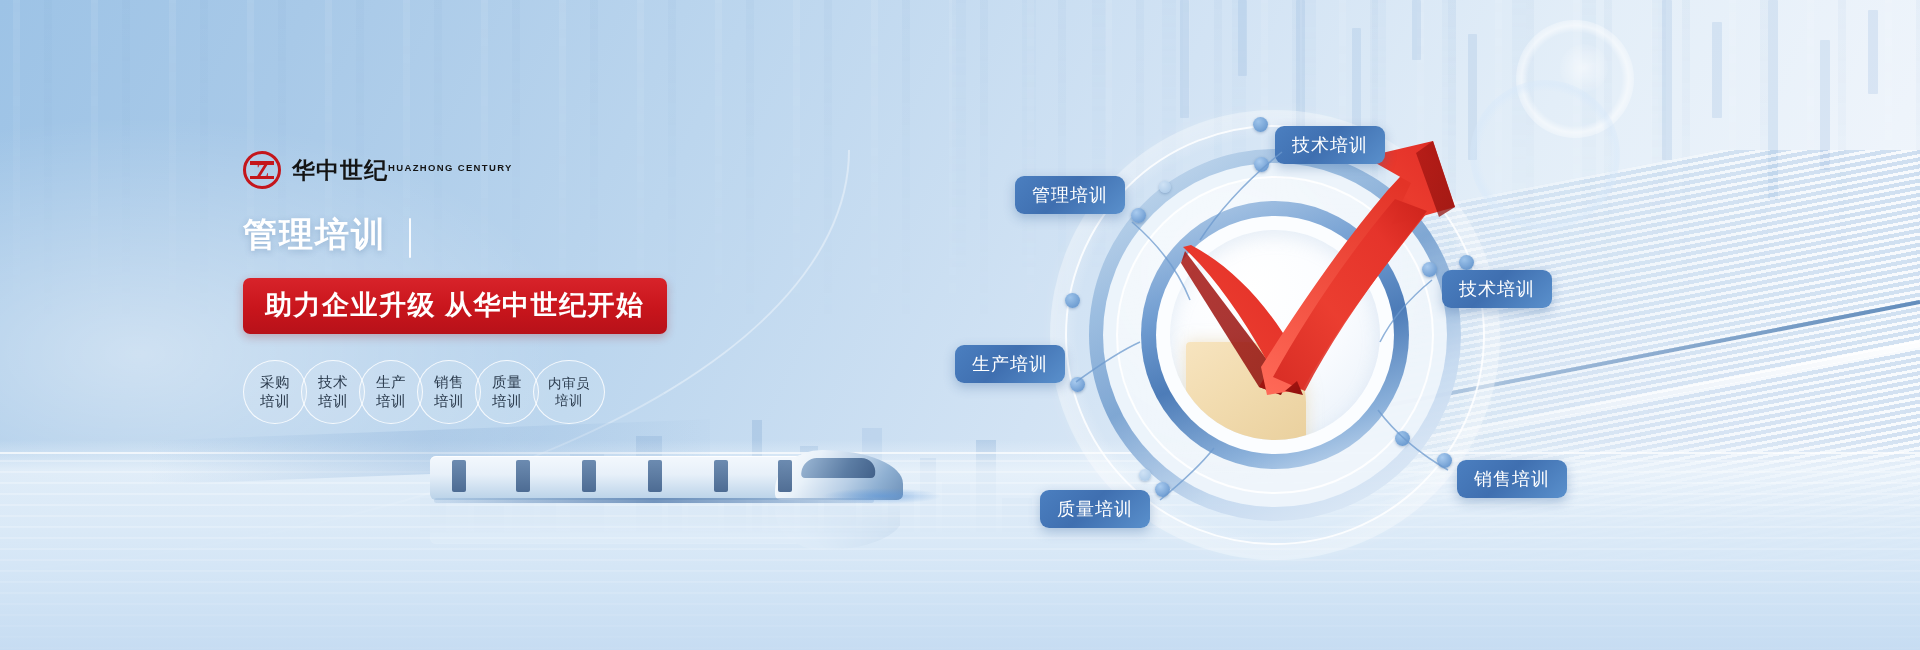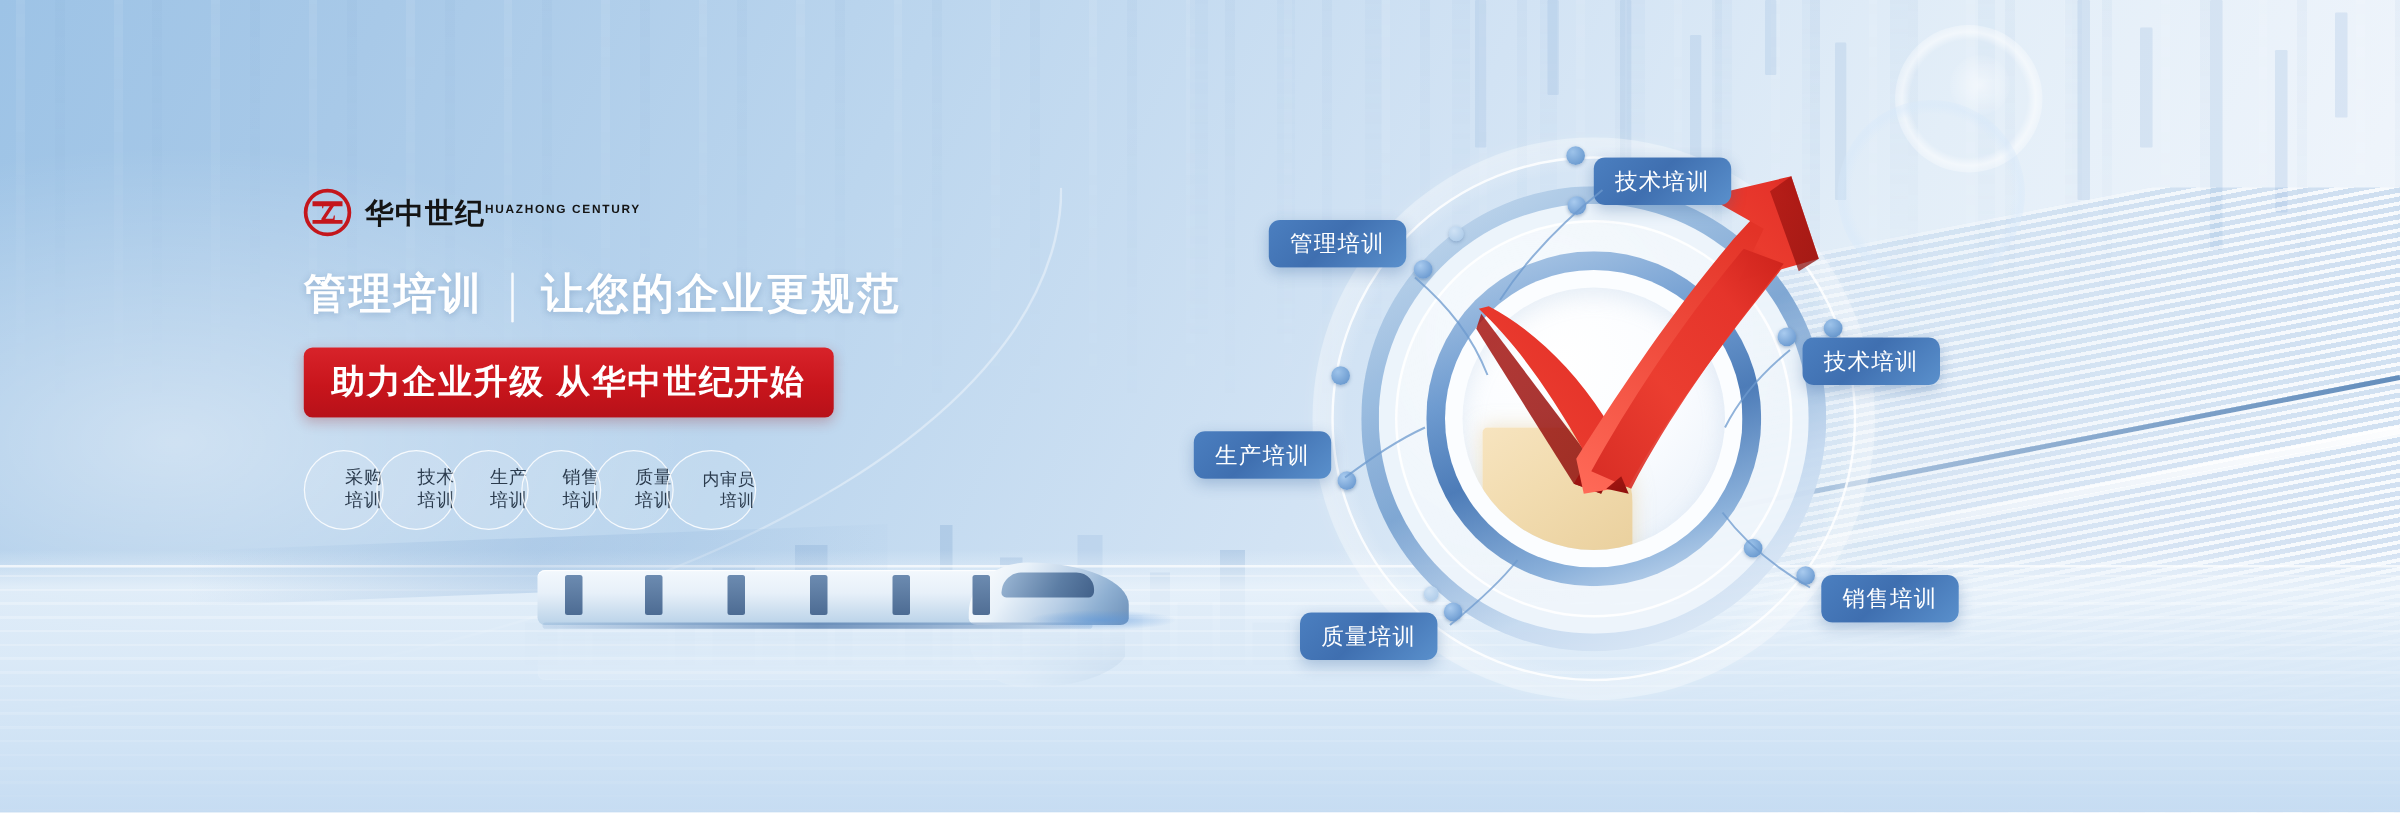--- a/index.html
+++ b/index.html
@@ -181,21 +181,21 @@
   }
   .redbar span{
     font-size:27px;font-weight:700;color:#fff;letter-spacing:1.5px;white-space:nowrap;
   }
 
   .pill-row{margin-top:26px;display:flex;align-items:center;}
   .pill{
     width:64px;height:64px;border-radius:50%;
     border:1px solid rgba(255,255,255,.85);
     background:rgba(255,255,255,.10);
-    display:flex;flex-direction:column;align-items:flex-end;justify-content:center;
+    display:flex;flex-direction:column;align-items:center;justify-content:center;
     color:#2b3b4d;font-size:14.5px;line-height:1.28;letter-spacing:.5px;
     margin-right:-6px;flex:0 0 auto;text-align:center;
   }
   .pill b{font-weight:400;display:block;}
   .pill.wide{width:72px;font-size:13.5px;}
 
   
   .graphic{position:absolute;left:1035px;top:95px;width:480px;height:480px;}
 
   .ring{position:absolute;border-radius:50%;left:50%;top:50%;transform:translate(-50%,-50%);}
@@ -364,21 +364,20 @@
       </div>
       <div class="logo-text">
         <div class="logo-cn">华中世纪</div>
         <div class="logo-en">HUAZHONG CENTURY</div>
       </div>
     </div>
 
     <div class="headline">
       <span>管理培训</span>
       <span class="divider"></span>
-      <span>让您的企业更规范</span>
     </div>
 
     <div class="redbar">
       <span>助力企业升级  从华中世纪开始</span>
     </div>
 
     <div class="pill-row">
       <div class="pill">
         <b>采购</b>
         <b>培训</b>

